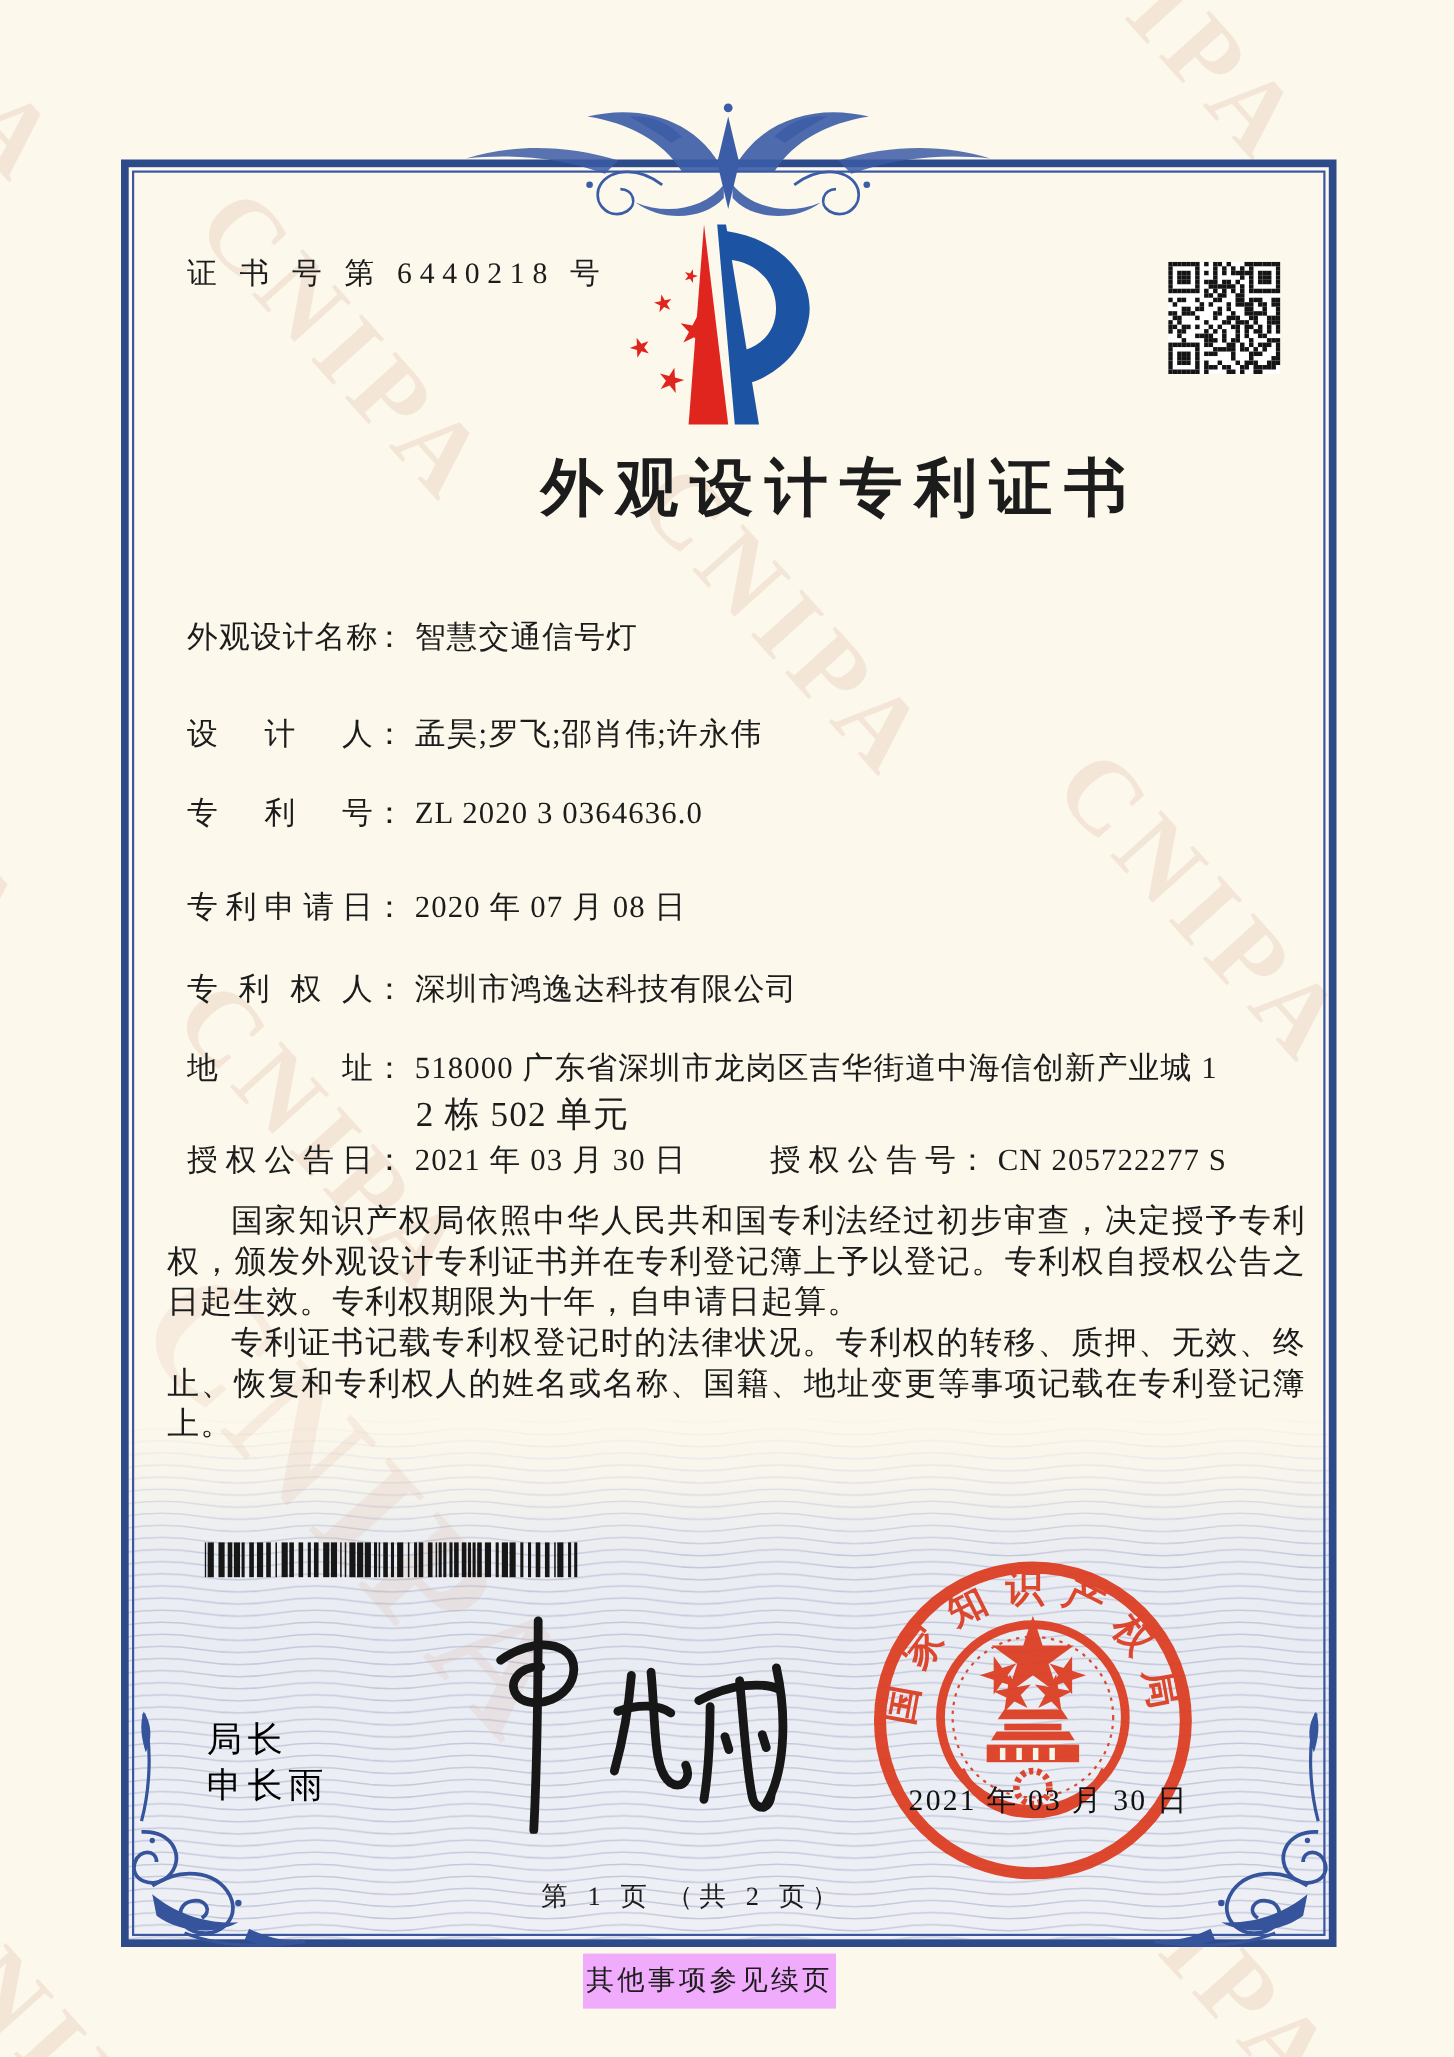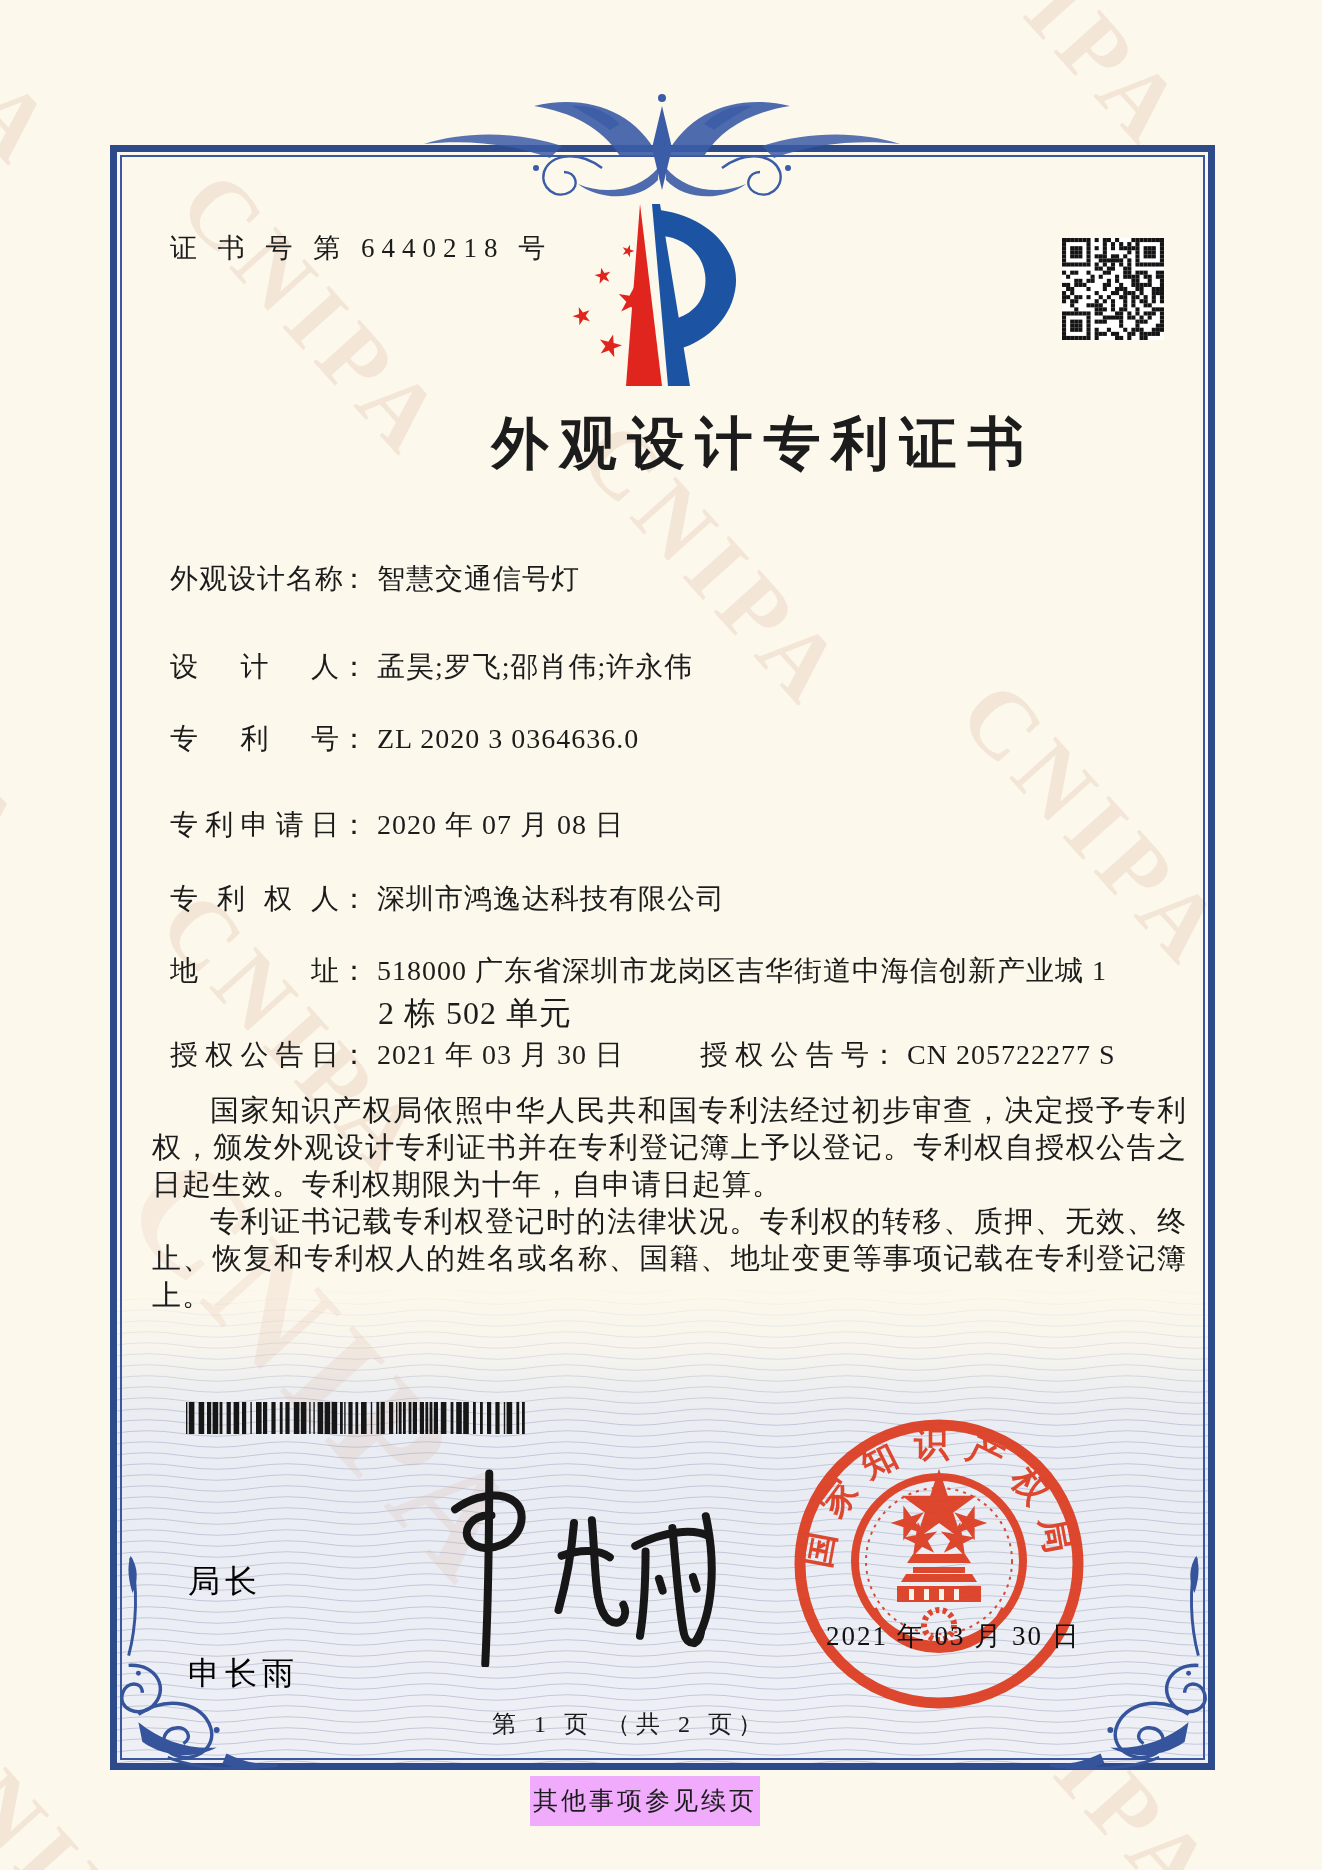--- a/index.html
+++ b/index.html
@@ -559,21 +559,21 @@
       <rect x="294.0" y="0" width="2.8" height="32" fill="#161616"></rect>
       <rect x="301.0" y="0" width="4.2" height="32" fill="#161616"></rect>
       <rect x="309.4" y="0" width="4.2" height="32" fill="#161616"></rect>
       <rect x="317.8" y="0" width="1.4" height="32" fill="#161616"></rect>
       <rect x="320.6" y="0" width="5.6" height="32" fill="#161616"></rect>
       <rect x="330.4" y="0" width="2.8" height="32" fill="#161616"></rect>
       <rect x="336.0" y="0" width="2.8" height="32" fill="#161616"></rect>
     </svg>
 
   <div class="officer" style="top:1543px">局长</div>
-  <div class="officer" style="top:1635px">申长雨</div>
+  <div class="officer" style="top:1585px">申长雨</div>
 
   <svg class="signature" width="320" height="205" viewBox="0 0 320 205">
     <g fill="none" stroke="#171717" stroke-width="8" stroke-linecap="round" transform="rotate(-3 160 100)">
       <path d="M60,42 C90,22 128,28 126,54 C124,80 88,90 74,76 C64,64 76,48 96,50"></path>
       <path d="M96,8 C93,60 90,120 82,198"></path>
       <path d="M178,62 C174,92 168,118 158,148"></path>
       <path d="M164,94 C184,88 202,90 212,98"></path>
       <path d="M196,60 C198,110 193,148 208,161 C219,169 228,158 223,146"></path>
       <path d="M238,88 C268,74 298,74 312,82"></path>
       <path d="M248,94 C246,130 242,160 238,178"></path>

